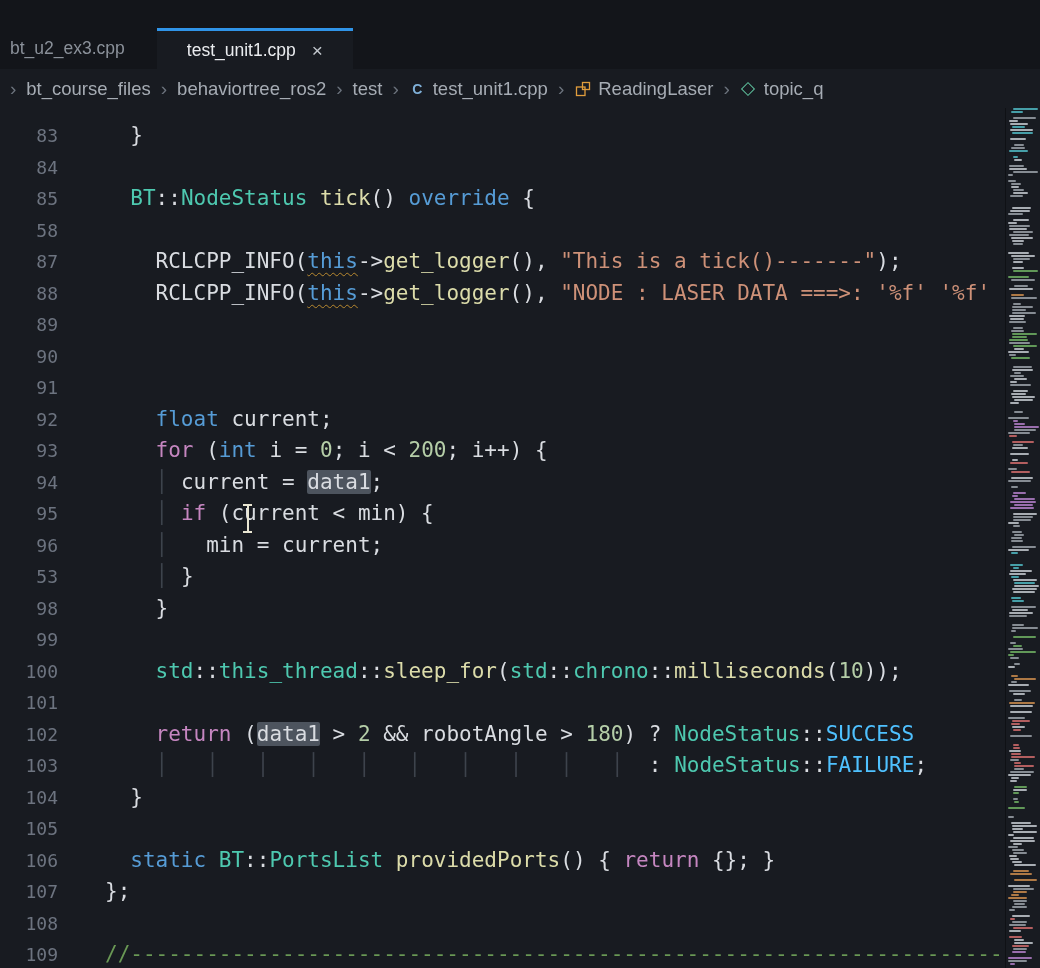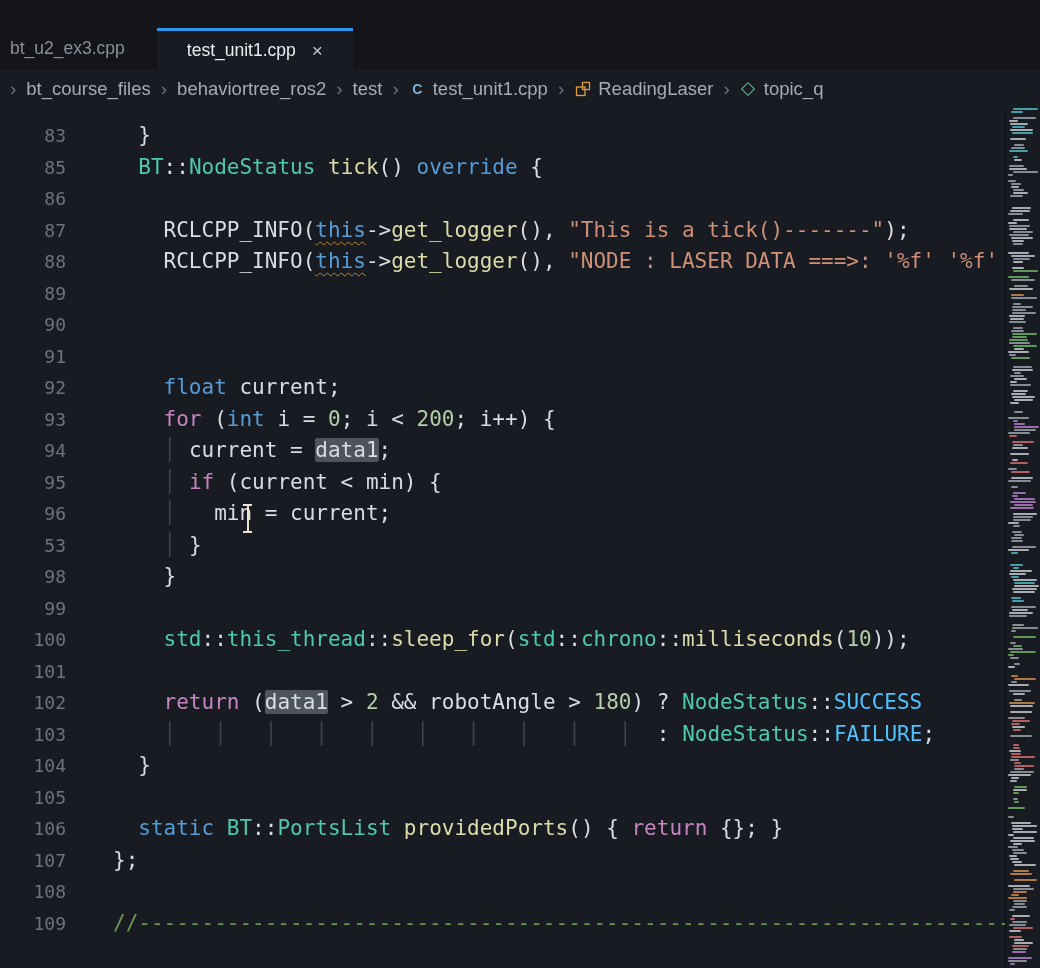--- a/index.html
+++ b/index.html
@@ -19,21 +19,21 @@
   .breadcrumb{height:39px;display:flex;align-items:center;gap:10px;padding-left:10px;
       font-size:18.5px;color:#a6acb4;white-space:nowrap;overflow:hidden;background:var(--background,#181b21);}
   .sep{color:#6c737d;font-size:19px;}
   .crumb{display:inline-flex;align-items:center;gap:7px;}
   .ic{display:inline-flex;width:17px;height:17px;align-items:center;justify-content:center;flex:none;}
   .ic-cpp{color:#7fb0d8;font-weight:bold;font-size:14px;}
   .ic-cpp::before{content:"C";}
   .ic-field i{width:8px;height:8px;border:1.6px solid #5fc29e;transform:rotate(45deg);display:block;}
   
   .editor{position:absolute;top:108px;left:0;right:34px;bottom:0;overflow:hidden;padding-top:12px;
-      font-family:"DejaVu Sans Mono",monospace;padding-left:8px;}
+      font-family:"DejaVu Sans Mono",monospace;}
   .line{display:flex;height:31.5px;line-height:31.5px;}
   .ln{flex:0 0 58px;text-align:right;font-size:18px;color:var(--line_number,#6d7480);}
   .code{margin-left:47px;white-space:pre;font-size:21px;color:var(--foreground,#d9dce1);}
   .s-fg{color:var(--foreground,#d9dce1);}
   .s-kw{color:var(--keyword,#569cd6);}
   .s-ctrl{color:var(--control_keyword,#c586c0);}
   .s-type{color:var(--type,#4ec9b0);}
   .s-fn{color:var(--function,#dcdcaa);}
   .s-str{color:var(--string,#ce9178);}
   .s-num{color:var(--number,#b5cea8);}
@@ -103,25 +103,29 @@
   </span>
 </div>
 
 <div class="editor">
   <div>
       <div class="line">
         <span class="ln">83</span>
         <span class="code"><span class="s-fg">  }</span></span>
       </div>
       <div class="line">
+        <span class="ln">84</span>
+        <span class="code"></span>
+      </div>
+      <div class="line">
         <span class="ln">85</span>
         <span class="code"><span class="s-fg">  </span><span class="s-type">BT</span><span class="s-fg">::</span><span class="s-type">NodeStatus</span><span class="s-fg"> </span><span class="s-fn">tick</span><span class="s-fg">() </span><span class="s-kw">override</span><span class="s-fg"> {</span></span>
       </div>
       <div class="line">
-        <span class="ln">86</span>
+        <span class="ln">58</span>
         <span class="code"></span>
       </div>
       <div class="line">
         <span class="ln">87</span>
         <span class="code"><span class="s-fg">    RCLCPP_INFO(</span><span class="s-this">this</span><span class="s-fg">-&gt;</span><span class="s-fn">get_logger</span><span class="s-fg">(), </span><span class="s-str">"This is a tick()-------"</span><span class="s-fg">);</span></span>
       </div>
       <div class="line">
         <span class="ln">88</span>
         <span class="code"><span class="s-fg">    RCLCPP_INFO(</span><span class="s-this">this</span><span class="s-fg">-&gt;</span><span class="s-fn">get_logger</span><span class="s-fg">(), </span><span class="s-str">"NODE : LASER DATA ===&gt;: '%f' '%f'</span></span>
       </div>

